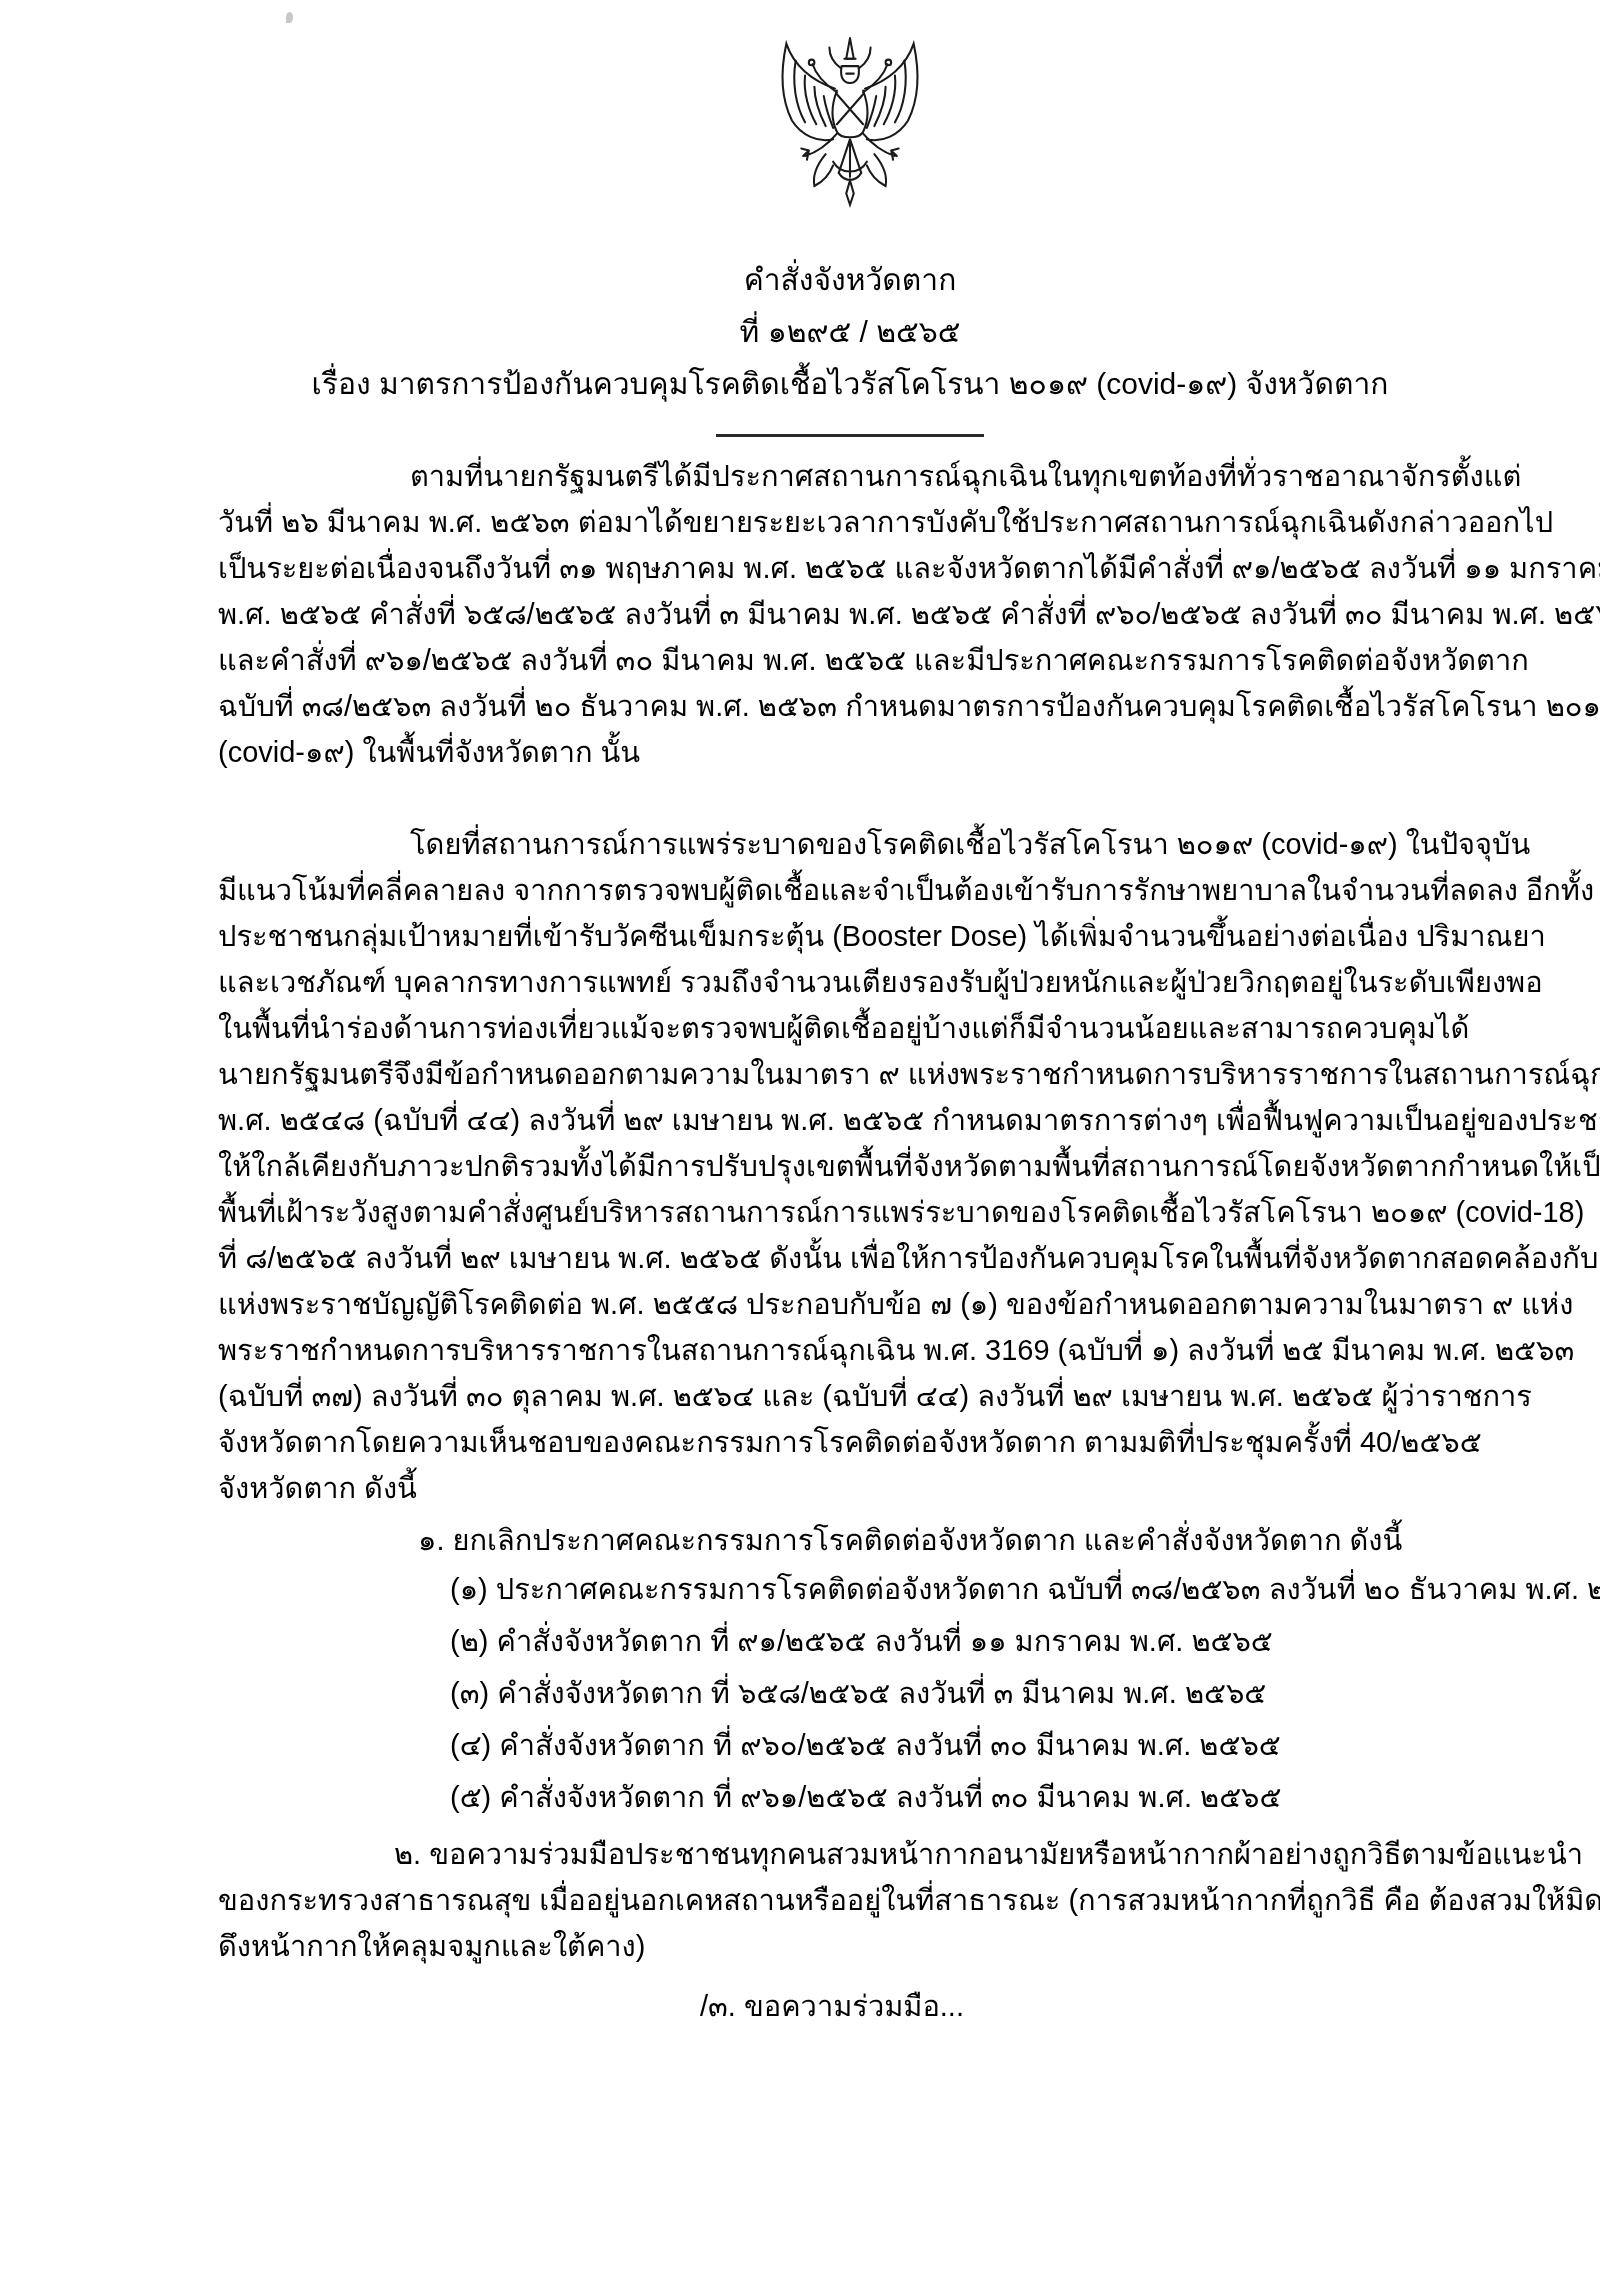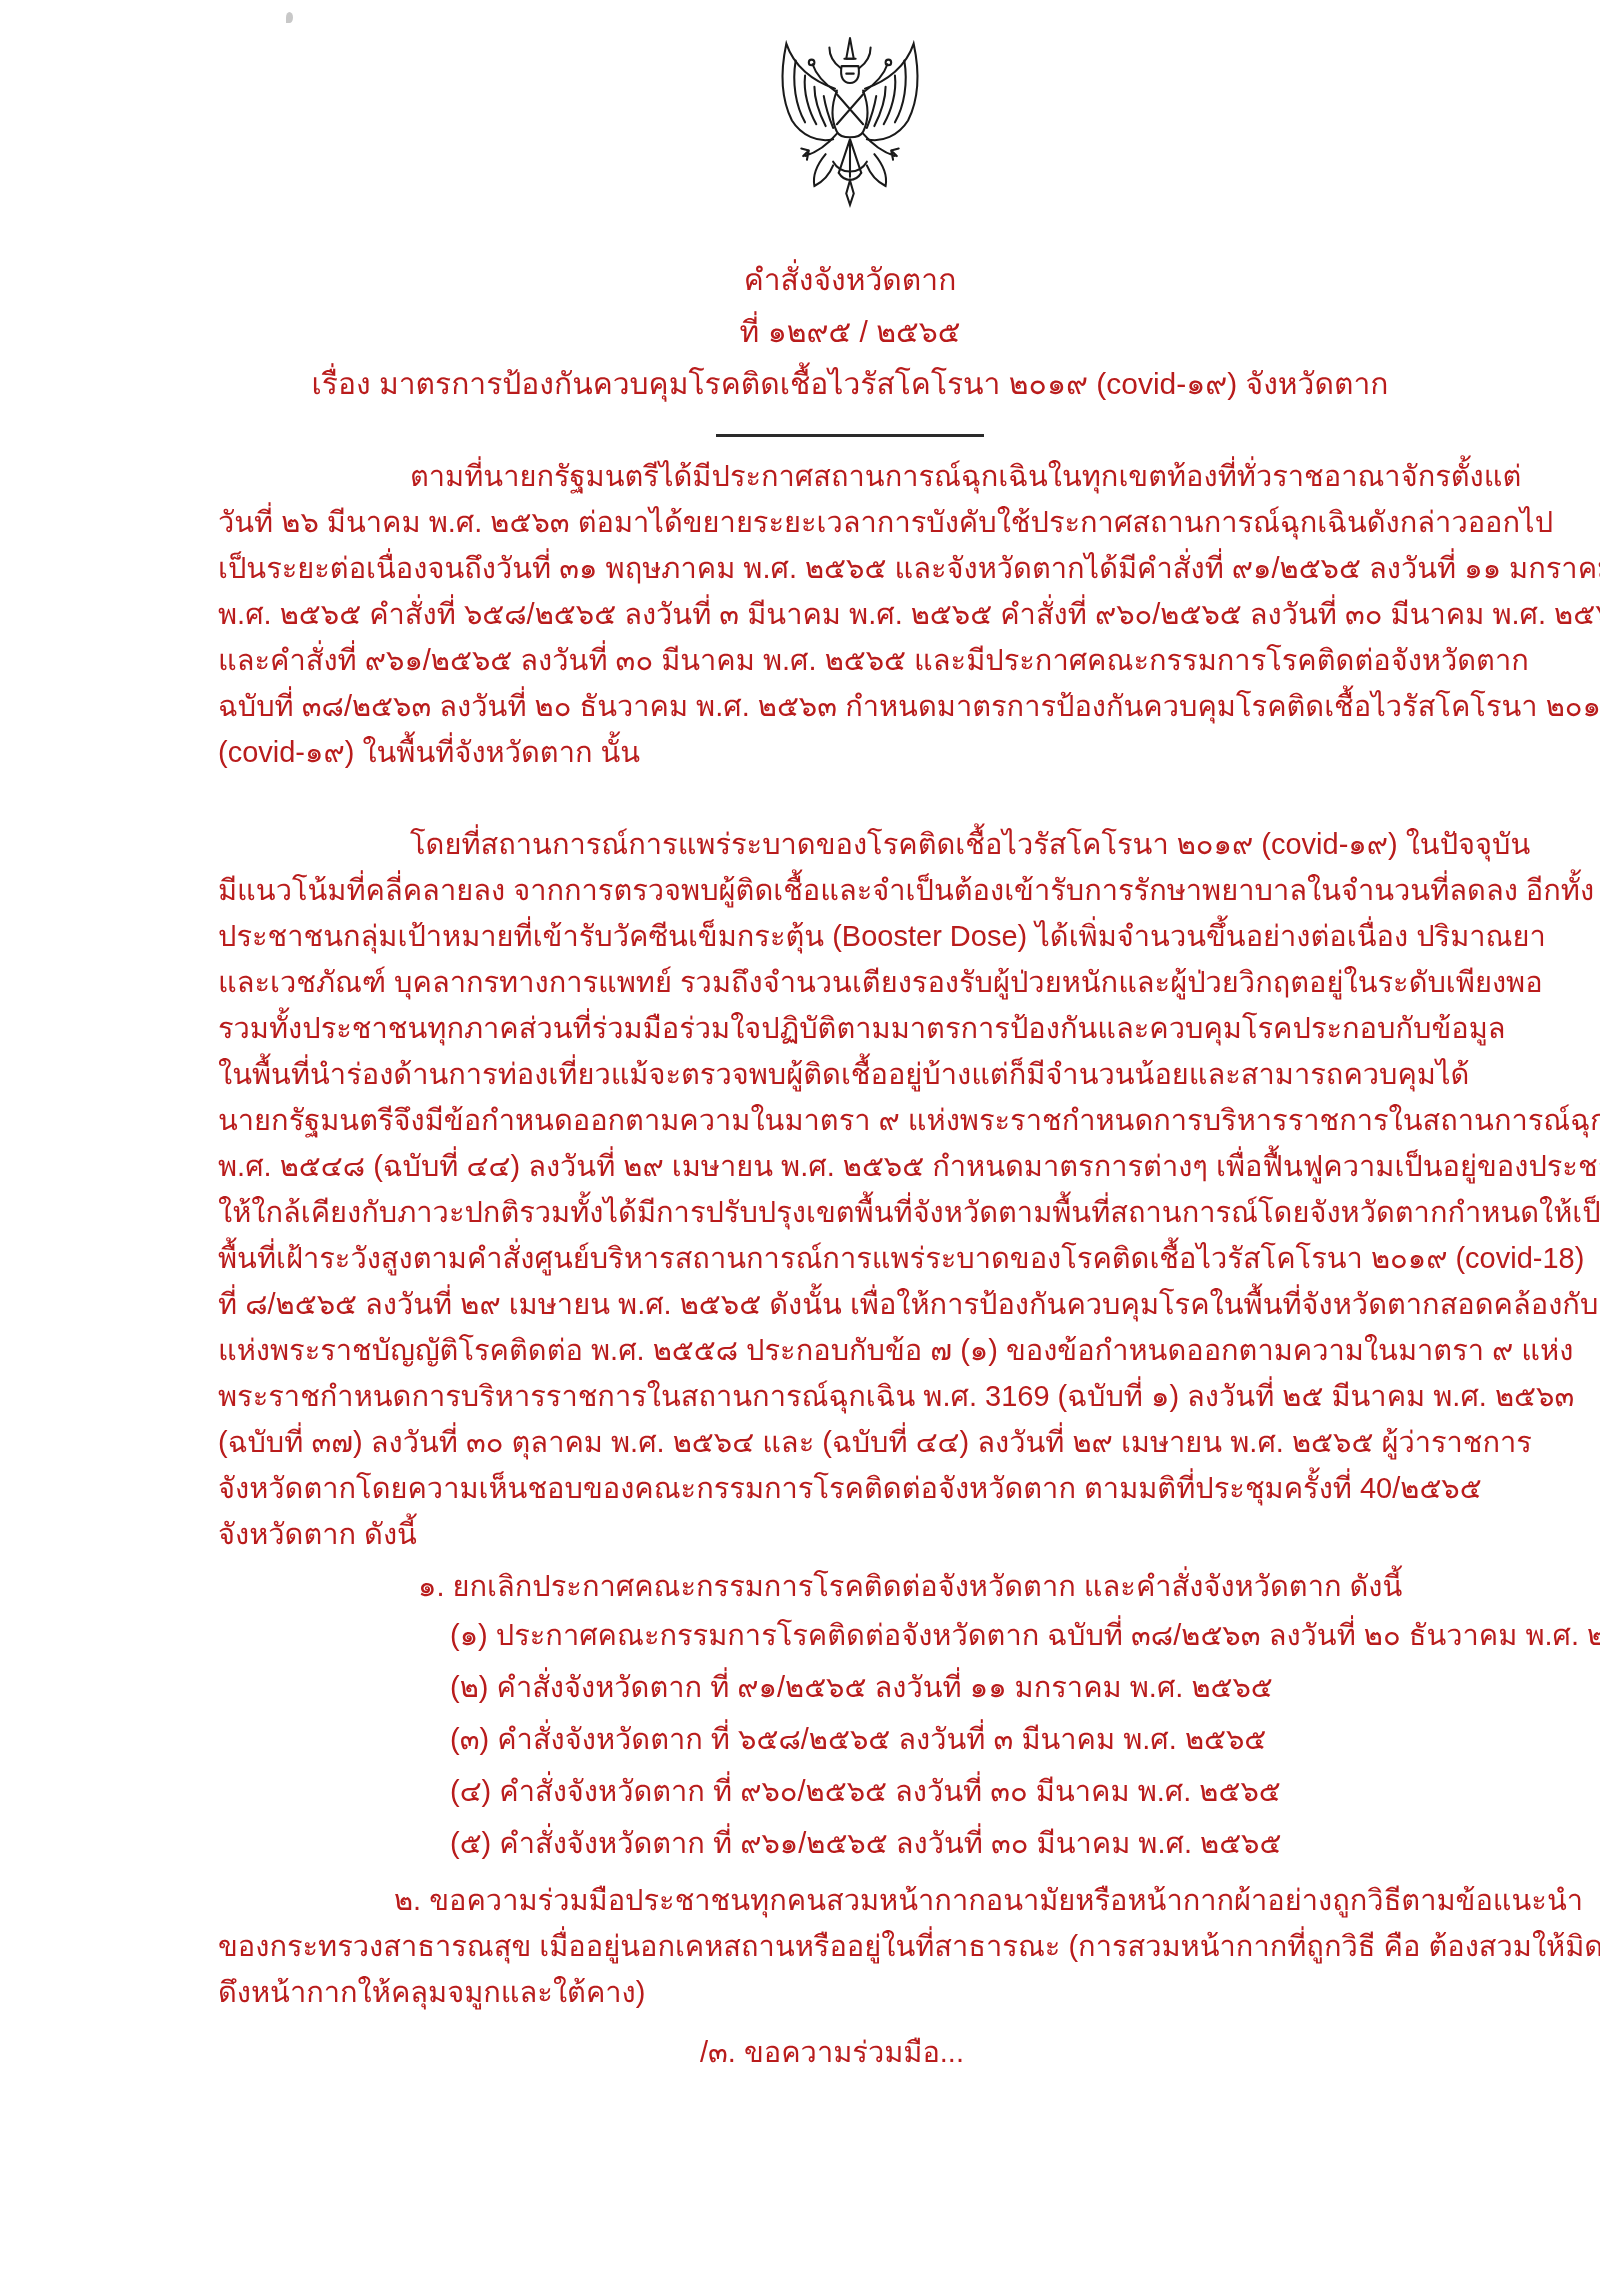--- a/index.html
+++ b/index.html
@@ -3,21 +3,21 @@
 <meta charset="utf-8">
 <style>
   html,body { margin:0; padding:0; background:#ffffff; }
   .page {
     position:relative;
     width:1600px;
     min-height:2270px;
     background:#ffffff;
     overflow:hidden;
     font-family:"Liberation Sans", sans-serif;
-    color:#b91c1c;
+    color:#000000;
   }
   .content { padding:0 118px 0 218px; }
   .emblem-wrap { margin-top:34px; text-align:center; }
   .head-line { text-align:center; font-size:30px; line-height:52px; white-space:nowrap; }
   .rule { width:268px; margin:24px auto 0 auto; border-top:3px solid #2a2a2a; }
   .para { margin-top:0; }
   .para .line, .subitems .line, .heading-line {
     font-size:29px; line-height:46px; white-space:nowrap;
   }
   .para .line:first-child { text-indent:192px; }
@@ -91,21 +91,20 @@
         <div class="line">และคำสั่งที่ ๙๖๑/๒๕๖๕ ลงวันที่ ๓๐ มีนาคม พ.ศ. ๒๕๖๕ และมีประกาศคณะกรรมการโรคติดต่อจังหวัดตาก</div>
         <div class="line">ฉบับที่ ๓๘/๒๕๖๓ ลงวันที่ ๒๐ ธันวาคม พ.ศ. ๒๕๖๓ กำหนดมาตรการป้องกันควบคุมโรคติดเชื้อไวรัสโคโรนา ๒๐๑๙</div>
         <div class="line">(covid-๑๙) ในพื้นที่จังหวัดตาก นั้น</div>
       </div>
 
     <div class="para p2">
         <div class="line">โดยที่สถานการณ์การแพร่ระบาดของโรคติดเชื้อไวรัสโคโรนา ๒๐๑๙ (covid-๑๙) ในปัจจุบัน</div>
         <div class="line">มีแนวโน้มที่คลี่คลายลง จากการตรวจพบผู้ติดเชื้อและจำเป็นต้องเข้ารับการรักษาพยาบาลในจำนวนที่ลดลง อีกทั้ง</div>
         <div class="line">ประชาชนกลุ่มเป้าหมายที่เข้ารับวัคซีนเข็มกระตุ้น (Booster Dose) ได้เพิ่มจำนวนขึ้นอย่างต่อเนื่อง ปริมาณยา</div>
         <div class="line">และเวชภัณฑ์ บุคลากรทางการแพทย์ รวมถึงจำนวนเตียงรองรับผู้ป่วยหนักและผู้ป่วยวิกฤตอยู่ในระดับเพียงพอ</div>
-        <div class="line">รวมทั้งประชาชนทุกภาคส่วนที่ร่วมมือร่วมใจปฏิบัติตามมาตรการป้องกันและควบคุมโรคประกอบกับข้อมูล</div>
         <div class="line">ในพื้นที่นำร่องด้านการท่องเที่ยวแม้จะตรวจพบผู้ติดเชื้ออยู่บ้างแต่ก็มีจำนวนน้อยและสามารถควบคุมได้</div>
         <div class="line">นายกรัฐมนตรีจึงมีข้อกำหนดออกตามความในมาตรา ๙ แห่งพระราชกำหนดการบริหารราชการในสถานการณ์ฉุกเฉิน</div>
         <div class="line">พ.ศ. ๒๕๔๘ (ฉบับที่ ๔๔) ลงวันที่ ๒๙ เมษายน พ.ศ. ๒๕๖๕ กำหนดมาตรการต่างๆ เพื่อฟื้นฟูความเป็นอยู่ของประชาชน</div>
         <div class="line">ให้ใกล้เคียงกับภาวะปกติรวมทั้งได้มีการปรับปรุงเขตพื้นที่จังหวัดตามพื้นที่สถานการณ์โดยจังหวัดตากกำหนดให้เป็น</div>
         <div class="line">พื้นที่เฝ้าระวังสูงตามคำสั่งศูนย์บริหารสถานการณ์การแพร่ระบาดของโรคติดเชื้อไวรัสโคโรนา ๒๐๑๙ (covid-18)</div>
         <div class="line">ที่ ๘/๒๕๖๕ ลงวันที่ ๒๙ เมษายน พ.ศ. ๒๕๖๕ ดังนั้น เพื่อให้การป้องกันควบคุมโรคในพื้นที่จังหวัดตากสอดคล้องกับ</div>
         <div class="line">แห่งพระราชบัญญัติโรคติดต่อ พ.ศ. ๒๕๕๘ ประกอบกับข้อ ๗ (๑) ของข้อกำหนดออกตามความในมาตรา ๙ แห่ง</div>
         <div class="line">พระราชกำหนดการบริหารราชการในสถานการณ์ฉุกเฉิน พ.ศ. 3169 (ฉบับที่ ๑) ลงวันที่ ๒๕ มีนาคม พ.ศ. ๒๕๖๓</div>
         <div class="line">(ฉบับที่ ๓๗) ลงวันที่ ๓๐ ตุลาคม พ.ศ. ๒๕๖๔ และ (ฉบับที่ ๔๔) ลงวันที่ ๒๙ เมษายน พ.ศ. ๒๕๖๕ ผู้ว่าราชการ</div>
         <div class="line">จังหวัดตากโดยความเห็นชอบของคณะกรรมการโรคติดต่อจังหวัดตาก ตามมติที่ประชุมครั้งที่ 40/๒๕๖๕</div>

